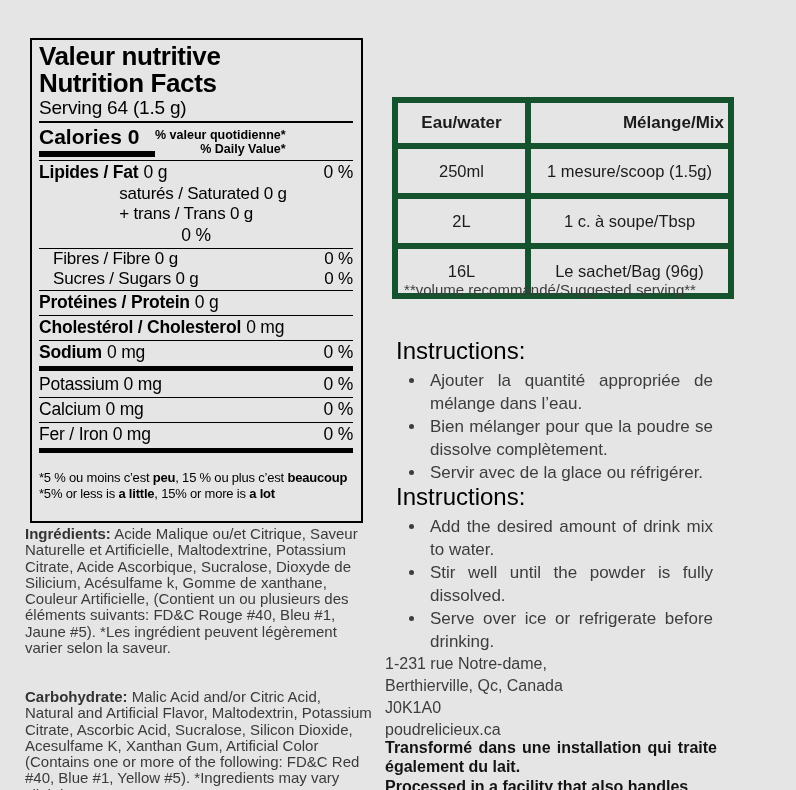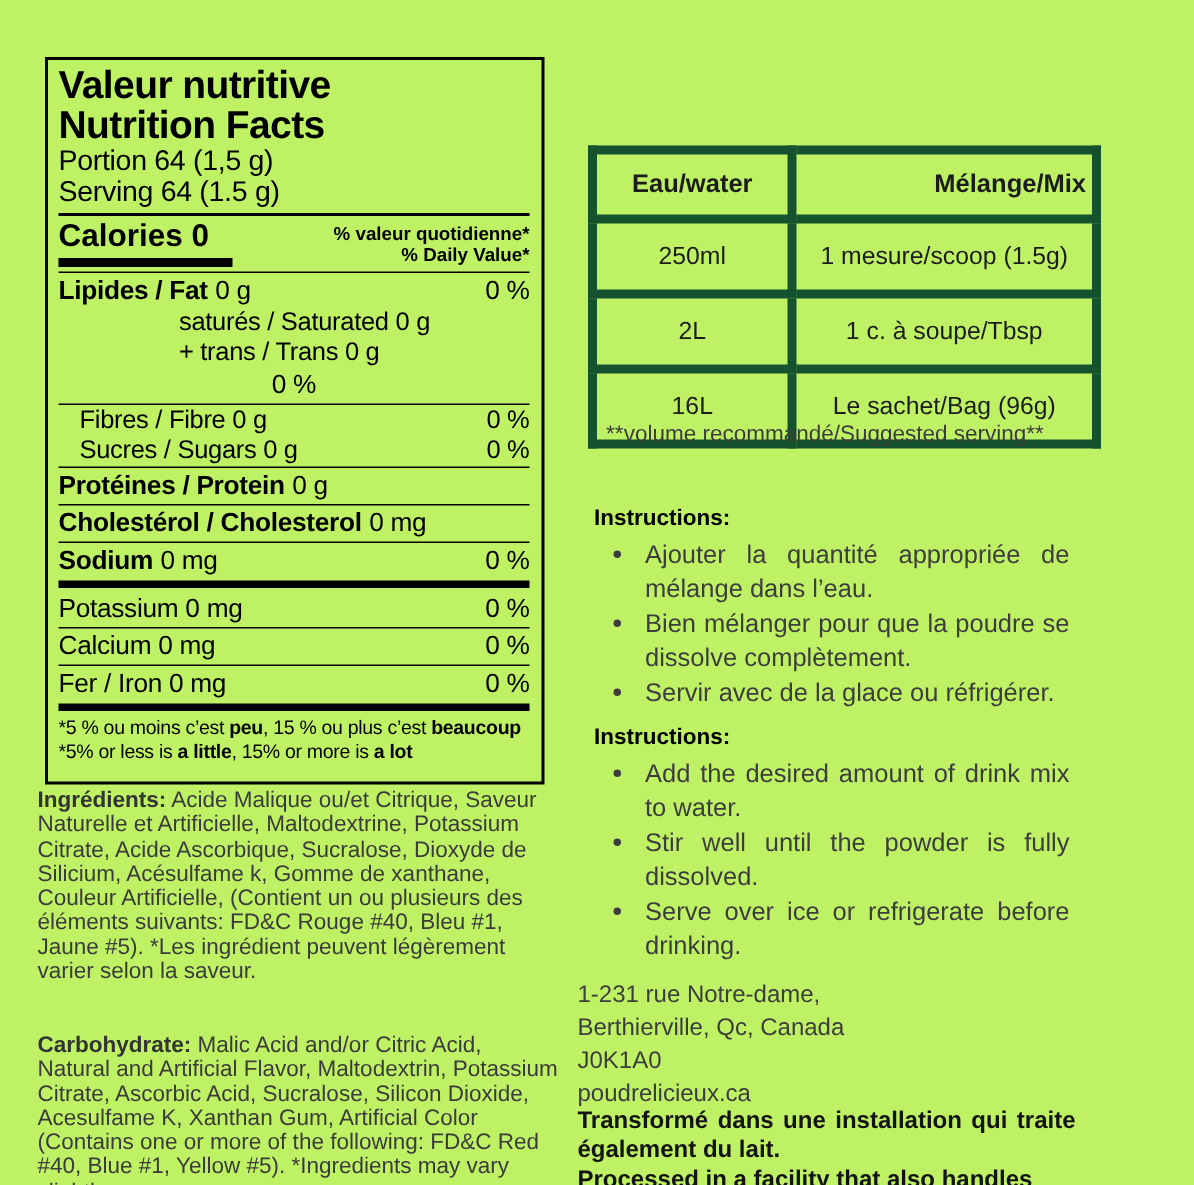--- a/index.html
+++ b/index.html
@@ -1,80 +1,79 @@
 <!DOCTYPE html>
 <html><head>
 <meta charset="utf-8">
 <style>
   html,body{margin:0;padding:0;background:#fff;}
-  .page{position:relative;width:796px;height:790px;background:#bef264;overflow:hidden;
+  .page{position:relative;width:796px;height:790px;background:#e5e5e5;overflow:hidden;
         font-family:"Liberation Sans",sans-serif;color:#000;}
 
   
   .nf-box{position:absolute;left:30px;top:38px;width:333px;height:485px;box-sizing:border-box;
           border:2px solid #000;padding:3px 8px 3px 7px;overflow:hidden;color:#000;}
   .nf-title{margin:0;font-size:26px;font-weight:700;line-height:27px;letter-spacing:-0.4px;}
   .nf-portion{font-size:19px;line-height:21px;letter-spacing:-0.2px;}
   .sep{border-top:1px solid #000;}
   .sep.med{border-top:2px solid #000;margin-top:3px;}
   .sep.thin{margin-top:1px;}
-  .cal-row{display:flex;justify-content:space-between;margin-top:3px;height:33px;}
+  .cal-row{display:flex;justify-content:flex-start;margin-top:3px;height:33px;}
   .cal-text{font-size:21px;font-weight:700;line-height:22px;}
   .cal-bar{width:116px;height:6px;background:#000;margin-top:3px;}
   .dv-head{font-size:12.5px;font-weight:700;text-align:right;line-height:14px;padding-top:2px;}
   .nf-row{display:flex;justify-content:space-between;font-size:17.5px;line-height:23px;letter-spacing:-0.2px;}
   .nf-row .val{margin-left:5px;}
   .nf-row .dv{white-space:nowrap;}
   .subgrp{align-items:center;flex-direction:column;}
   .sublines .sub{padding-left:14px;font-size:17px;line-height:20px;}
   .nf-row.indent{padding-left:14px;font-size:17px;line-height:20px;}
   .bar.thick{height:5px;background:#000;margin:2px 0 2px;}
-  .nf-foot{font-size:13px;line-height:15.5px;margin-top:3px;letter-spacing:-0.2px;}
+  .nf-foot{font-size:13px;line-height:15.5px;margin-top:17px;letter-spacing:-0.2px;}
 
   
   .ingredients{position:absolute;left:25px;width:348px;margin:0;font-size:15px;line-height:16.3px;
                color:#3b3b3b;}
   .ingredients b{color:#333;}
   .ingredients.fr{top:526px;}
   .ingredients.en{top:689px;}
 
   
   .mix-table{position:absolute;left:392px;top:97px;border-collapse:collapse;color:#1c1c1c;}
   .mix-table th,.mix-table td{border:6px solid #14532d;text-align:center;vertical-align:middle;padding:0 4px;}
   .mix-table th{font-size:17px;font-weight:700;height:40px;}
   .mix-table td{font-size:16.5px;font-weight:400;height:44px;}
   .mix-table .c-water{width:119px;}
   .mix-table .c-mix{width:189px;text-align:right;}
   .table-note{position:absolute;left:385px;top:281px;width:330px;text-align:center;
               font-size:15px;color:#3c3c3c;}
 
   
   .instr{position:absolute;left:396px;width:317px;}
-  .instr h2{margin:0;font-size:15px;font-weight:700;color:#000;}
+  .instr h2{margin:0;font-size:24px;font-weight:400;color:#000;}
   .instr ul{margin:4px 0 0;padding-left:30px;list-style:disc;color:#3d3d3d;}
   .instr li{font-size:17px;line-height:23px;text-align:justify;padding-left:4px;}
 
   
   .address{position:absolute;left:385px;top:653px;width:332px;text-align:left;
            font-size:16px;line-height:22px;color:#3d3d3d;}
   .allergen{position:absolute;left:385px;top:738px;width:332px;font-weight:700;color:#131313;
             font-size:16px;line-height:19px;}
   .allergen p{margin:0;}
   .allergen p.just{text-align:justify;}
   .allergen p.en{margin-top:1px;}
 </style>
 </head>
 <body>
 
 <div class="page">
 
   <section class="nf-box">
     <h1 class="nf-title">Valeur nutritive</h1>
     <h1 class="nf-title">Nutrition Facts</h1>
-    <div class="nf-portion">Portion 64 (1,5 g)</div>
     <div class="nf-portion">Serving 64 (1.5 g)</div>
     <div class="sep med"></div>
 
     <div class="cal-row">
       <div>
         <div class="cal-text">Calories 0</div>
         <div class="cal-bar"></div>
       </div>
       <div class="dv-head">
         <div>% valeur quotidienne*</div>

